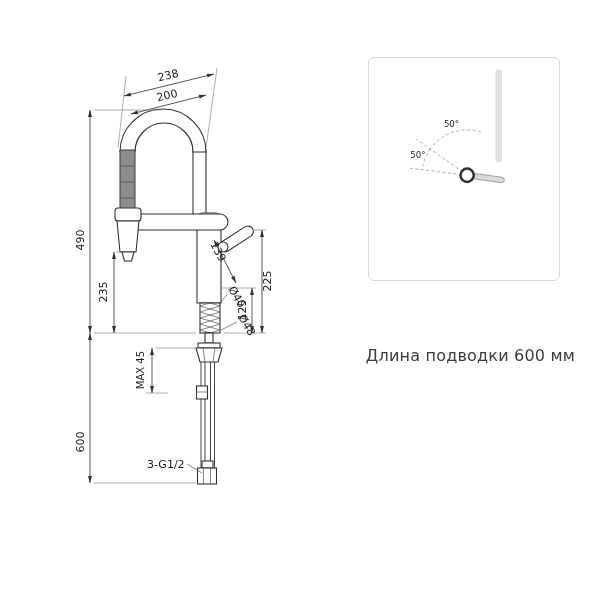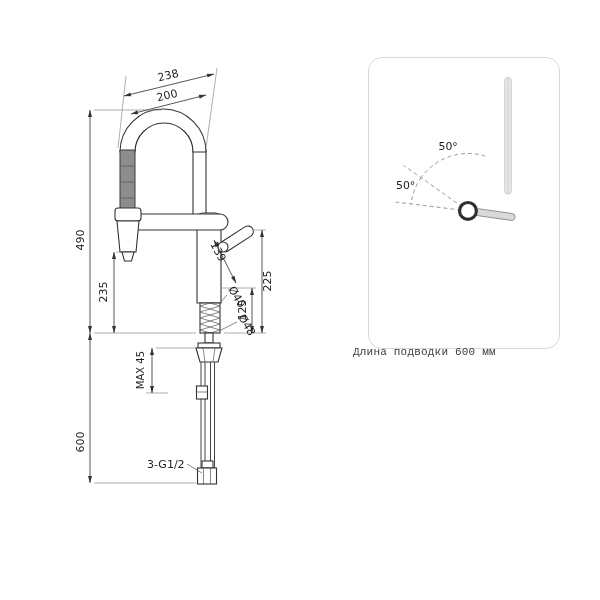--- a/index.html
+++ b/index.html
@@ -3,27 +3,27 @@
 <meta charset="utf-8">
 <style>
   html,body { margin:0; padding:0; }
   body {
     width:600px; height:600px; background:#ffffff; position:relative; overflow:hidden;
     font-family:"DejaVu Sans", sans-serif;
   }
   .canvas { position:absolute; inset:0; background:#fff; }
   svg.drawing { position:absolute; left:0; top:0; width:600px; height:600px; }
   .panel {
-    position:absolute; left:368px; top:57px; width:192px; height:292px;
-    border:1.5px solid #d8d8d8; border-radius:14px; box-sizing:border-box; background:#fff;
+    position:absolute; left:368px; top:57px; width:192px; height:224px;
+    border:1.5px solid #d8d8d8; border-radius:6px; box-sizing:border-box; background:#fff;
   }
   .panel svg { width:100%; height:100%; display:block; }
   .caption {
-    position:absolute; left:353px; top:346px; width:222px; text-align:left;
-    font-size:11px; color:#3c3c3c; letter-spacing:0.2px;font-family:Liberation Mono, monospace;
+    position:absolute; left:353px; top:346px; width:222px; text-align:right;
+    font-size:16px; color:#3c3c3c; letter-spacing:0.2px;
   }
   .part { fill:#ffffff; stroke:#333; stroke-width:1.1; }
   .part-dark { fill:#8d8d8d; stroke:#3a3a3a; stroke-width:1; }
   .thin { stroke:#555; stroke-width:0.7; fill:none; }
   .dim { stroke:#444; stroke-width:0.9; fill:none; }
   .ext { stroke:#7a7a7a; stroke-width:0.6; fill:none; }
   .leader { stroke:#555; stroke-width:0.7; fill:none; }
   .hose { stroke:#444; stroke-width:1; fill:none; }
   .dimtxt { font-family:"DejaVu Sans",sans-serif; font-size:11px; fill:#1e1e1e; }
   .dimtxt-sm { font-family:"DejaVu Sans",sans-serif; font-size:10px; fill:#1e1e1e; }

